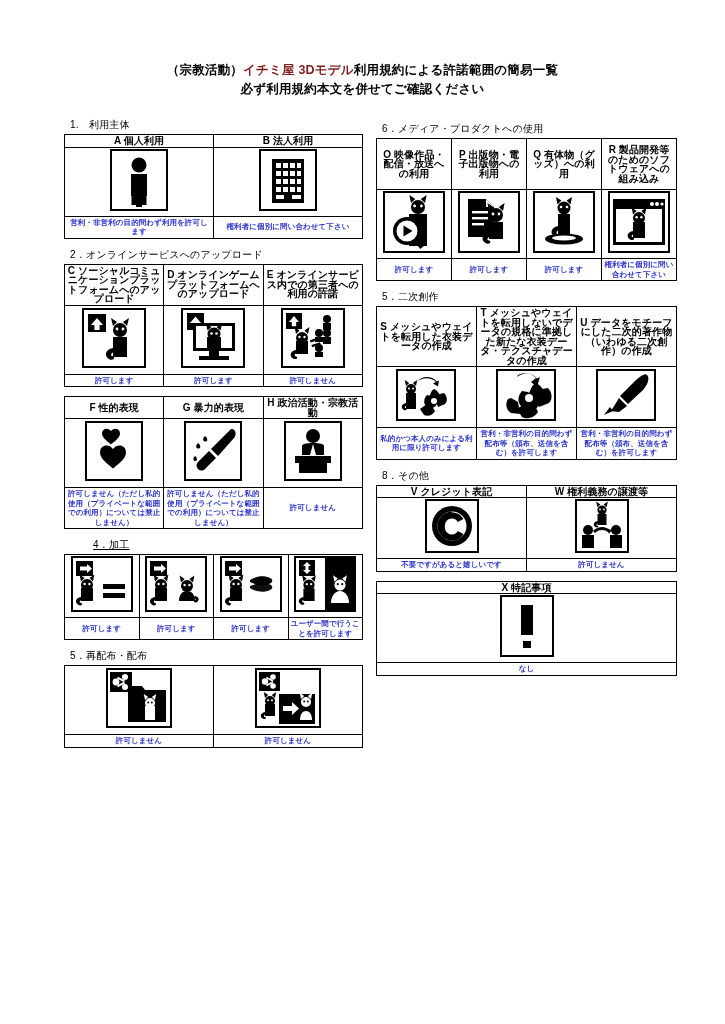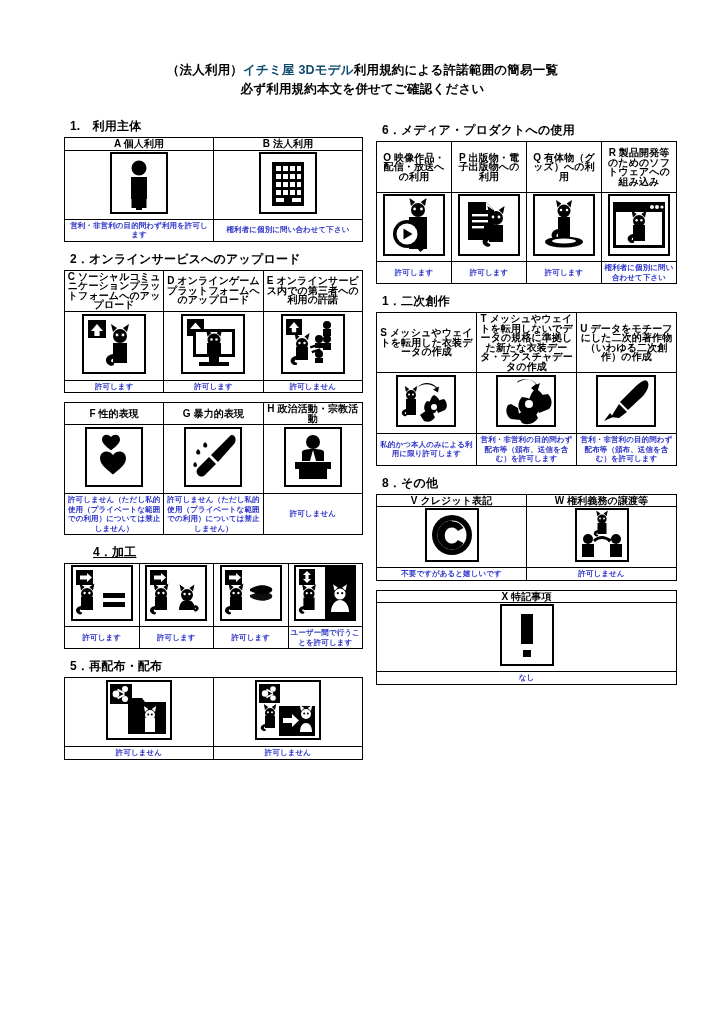--- a/index.html
+++ b/index.html
@@ -11,30 +11,30 @@
     position:relative;
     overflow:hidden;
   }
   .page{position:absolute;left:0;top:0;width:725px;height:1024px;}
 
   
   .title{
     position:absolute;left:0;top:62px;width:725px;text-align:center;
     font-size:12.5px;font-weight:bold;line-height:17px;letter-spacing:.2px;
   }
-  .title .blue{color:#0c4a6e;}
+  .title .blue{color:#7f1d1d;}
   .title .l2{display:block;margin-top:2px;}
 
   
   .colL{position:absolute;left:64px;top:118px;width:299px;}
   .colR{position:absolute;left:376px;top:122px;width:301px;}
 
   .sec{margin-bottom:9px;}
   .sec-title{
-    font-size:12px;font-weight:bold;margin:0 0 2px 6px;
+    font-size:10px;font-weight:normal;margin:0 0 2px 6px;
     letter-spacing:.2px;white-space:nowrap;
   }
   .sec-title.ul{ text-decoration:underline;margin-left:29px; }
 
   table.grid{
     border-collapse:collapse;width:100%;
     table-layout:fixed;
     border:1px solid #000;
   }
   table.grid td{
@@ -65,21 +65,21 @@
   
   svg .k{fill:#000;}
   svg .w{fill:#fff;}
 </style>
 </head>
 <body>
 
 <div class="page">
 
   <div class="title">
-    <span>（法人利用）</span><span class="blue">イチミ屋 3Dモデル</span><span>利用規約による許諾範囲の簡易一覧</span>
+    <span>（宗教活動）</span><span class="blue">イチミ屋 3Dモデル</span><span>利用規約による許諾範囲の簡易一覧</span>
     <span class="l2">必ず利用規約本文を併せてご確認ください</span>
   </div>
 
   <div class="colL">
 
     <div class="sec">
       <div class="sec-title">1.　利用主体</div>
       <table class="grid">
         <tbody>
             <tr>
@@ -511,21 +511,21 @@
           <td class="pm">許可します</td>
           <td class="pm">許可します</td>
           <td class="pm">許可します</td>
           <td class="pm">権利者に個別に問い合わせて下さい</td>
         </tr>
       </tbody>
         </table>
     </div>
 
     <div class="sec">
-      <div class="sec-title">1．二次創作</div>
+      <div class="sec-title">5．二次創作</div>
       <table class="grid">
         <tbody>
             <tr>
           <td class="hd" style="width:33.33%;height:56px">S メッシュやウェイトを転用した衣装データの作成</td>
           <td class="hd" style="width:33.33%">T メッシュやウェイトを転用しないでデータの規格に準拠した新たな衣装データ・テクスチャデータの作成</td>
           <td class="hd" style="width:33.34%">U データをモチーフにした二次的著作物（いわゆる二次創作）の作成</td>
         </tr>
         <tr>
           <td class="ic small">
             <span class="icbox">

